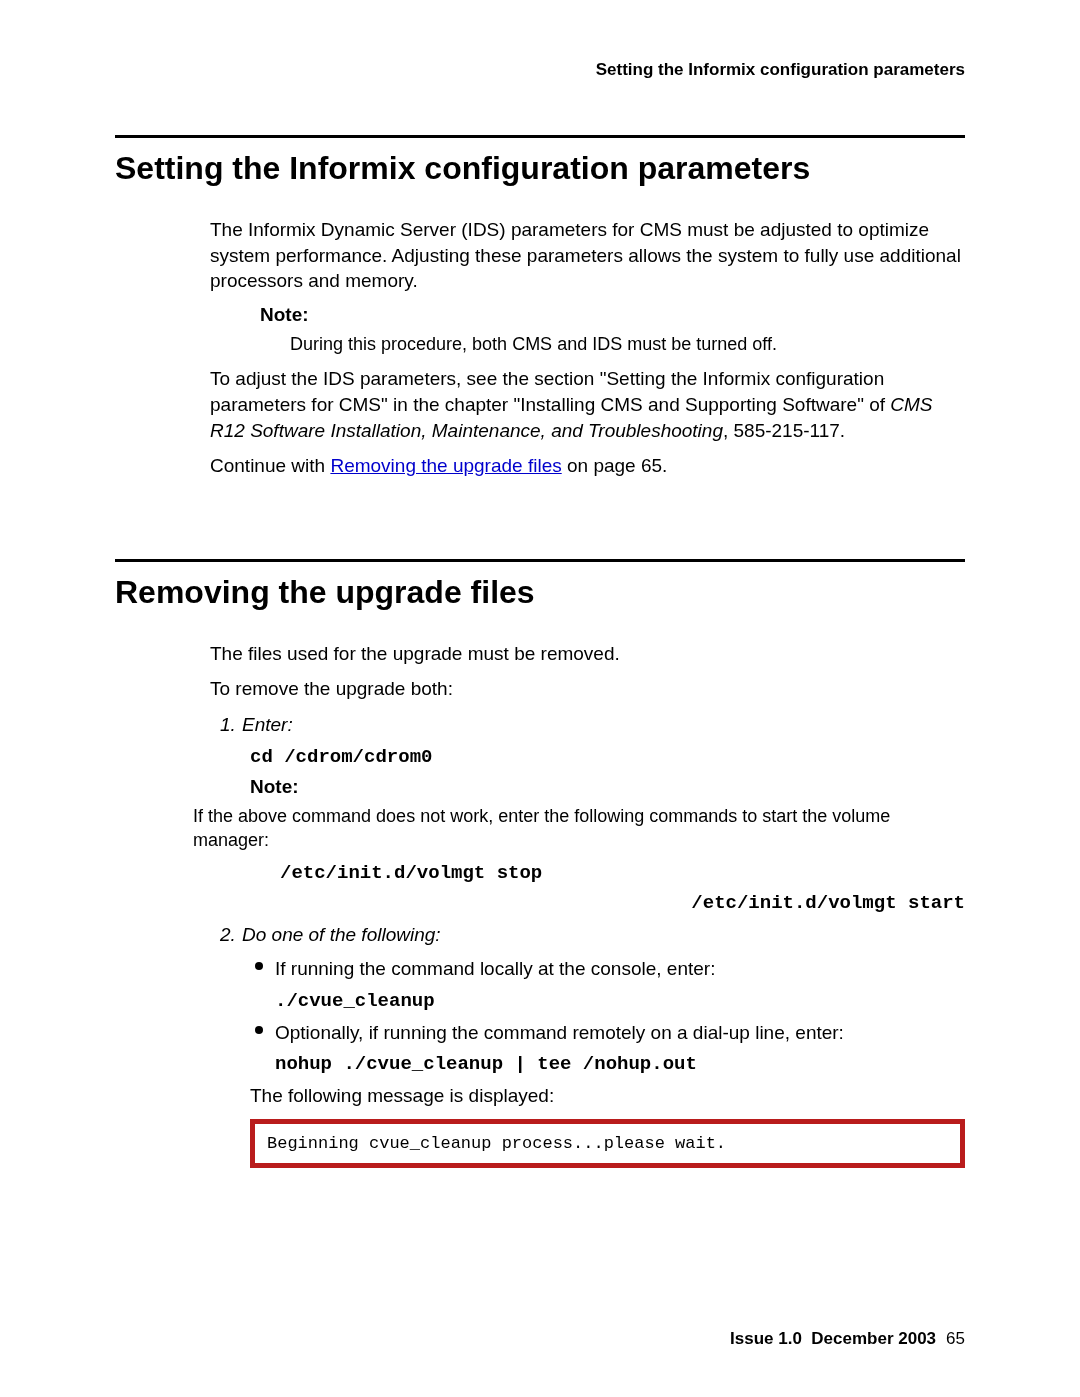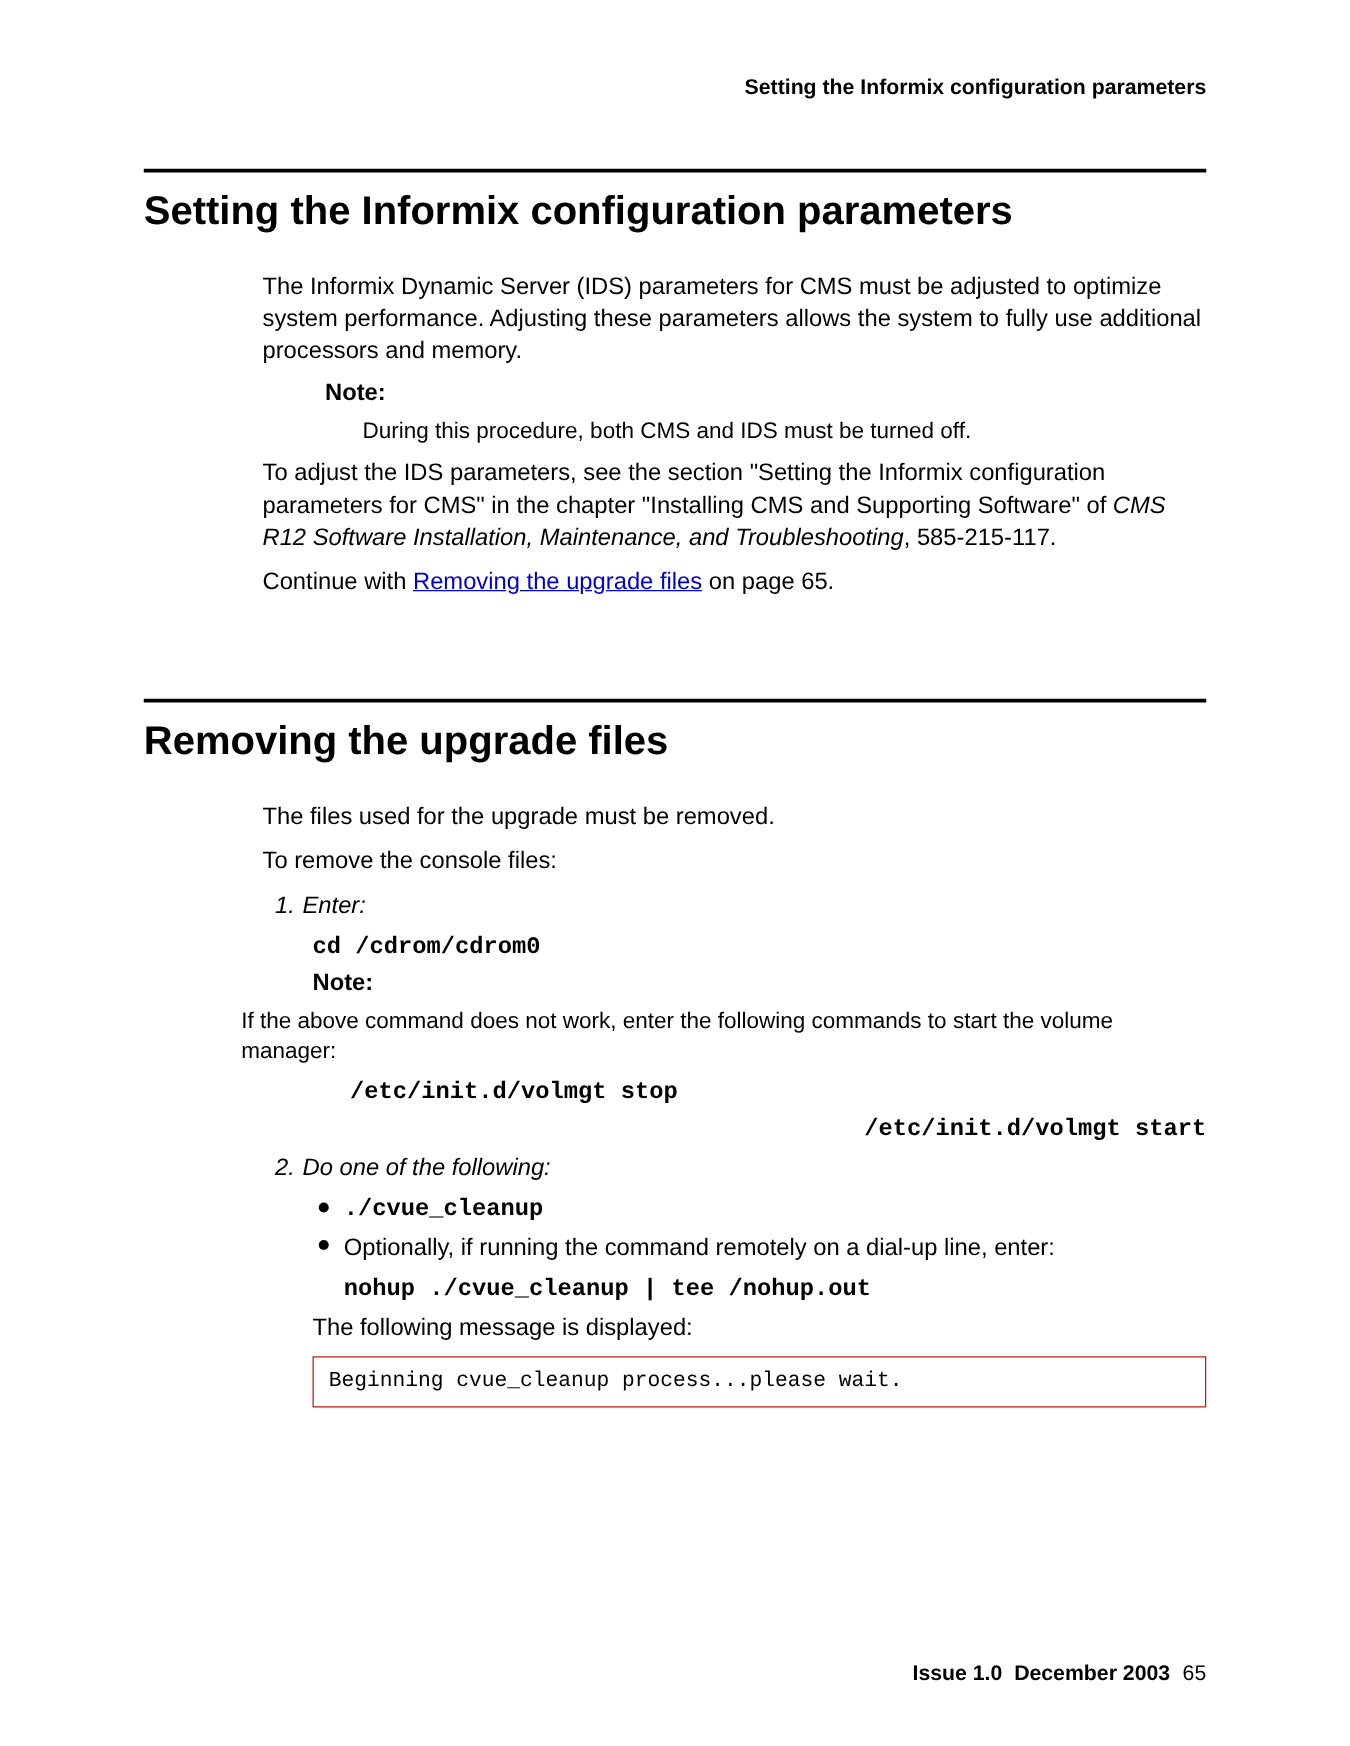--- a/index.html
+++ b/index.html
@@ -88,21 +88,21 @@
       border-radius: 50%;
     }
     .code-line-sub {
       font-family: "Courier New", monospace;
       font-weight: bold;
       font-size: 19px;
       margin-left: 160px;
       margin-bottom: 8px;
     }
     .output-box {
-      border: 1px solid #b91c1c;
+      border: 5px solid #b91c1c;
       margin-left: 135px;
       margin-right: 0;
       padding: 10px 12px;
       font-family: "Courier New", monospace;
       font-size: 17px;
       margin-top: 10px;
     }
     .footer {
       position: absolute;
       bottom: 48px;
@@ -134,39 +134,40 @@
   <span>Continue with </span><a href="#" class="link">Removing the upgrade files</a><span> on page 65.</span>
 </p>
 
 <div class="section-gap"></div>
 
 <hr class="hr-thick">
 
 <h1 class="heading-1">Removing the upgrade files</h1>
 
 <p class="body-text">The files used for the upgrade must be removed.</p>
-<p class="body-text">To remove the console files:</p>
+<p class="body-text">To remove the upgrade both:</p>
 
 <p class="ol-item">
   <span class="ol-num">1.</span><span>Enter:</span>
 </p>
 <p class="code-line">cd /cdrom/cdrom0</p>
 
 <p class="note-label" style="margin-left:135px;">Note:</p>
 <p class="note-text" style="margin-left:78px;">If the above command does not work, enter the following commands to start the volume manager:</p>
 
 <p class="code-line" style="margin-left:165px;">/etc/init.d/volmgt stop</p>
 <p class="code-line" style="margin-left:165px;text-align:right;">/etc/init.d/volmgt start</p>
 
 <p class="ol-item">
   <span class="ol-num">2.</span><span>Do one of the following:</span>
 </p>
 
 <div class="bullet-row">
   <span class="bullet-dot"></span>
+  <span>If running the command locally at the console, enter:</span>
 </div>
 <p class="code-line-sub">./cvue_cleanup</p>
 
 <div class="bullet-row">
   <span class="bullet-dot"></span>
   <span>Optionally, if running the command remotely on a dial-up line, enter:</span>
 </div>
 <p class="code-line-sub">nohup ./cvue_cleanup | tee /nohup.out</p>
 
 <p class="body-text" style="margin-left:135px;">The following message is displayed:</p>

